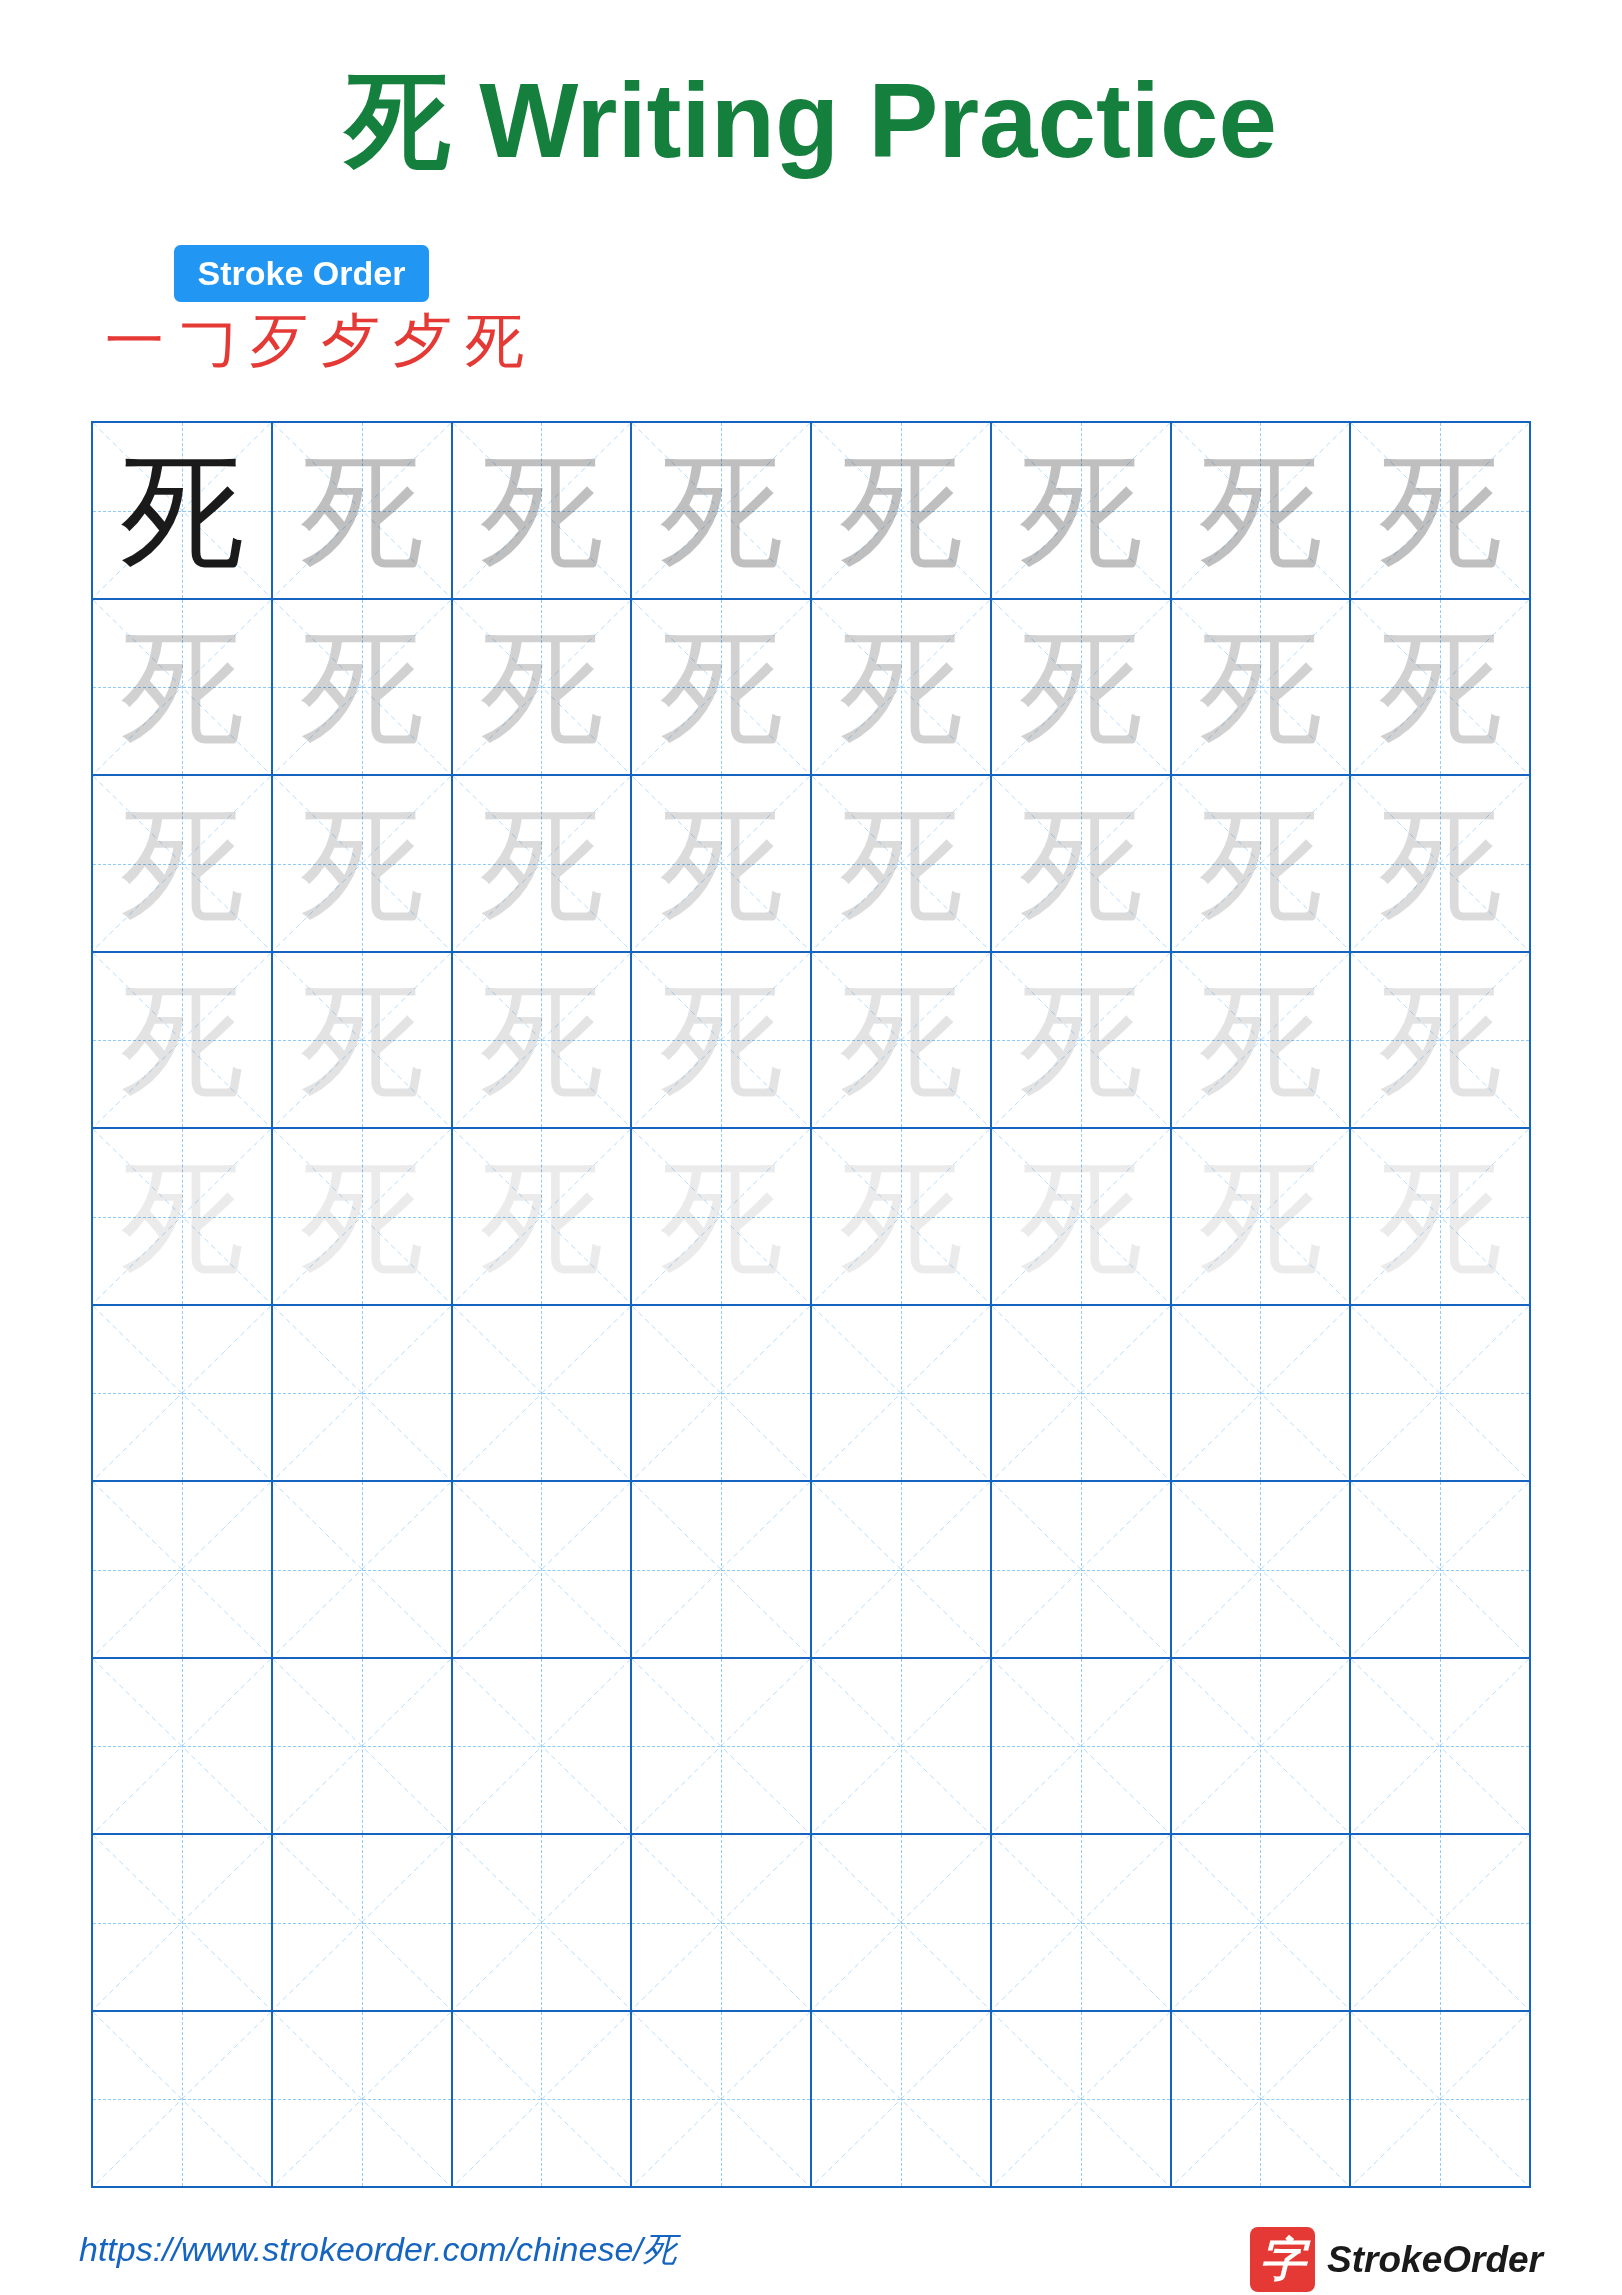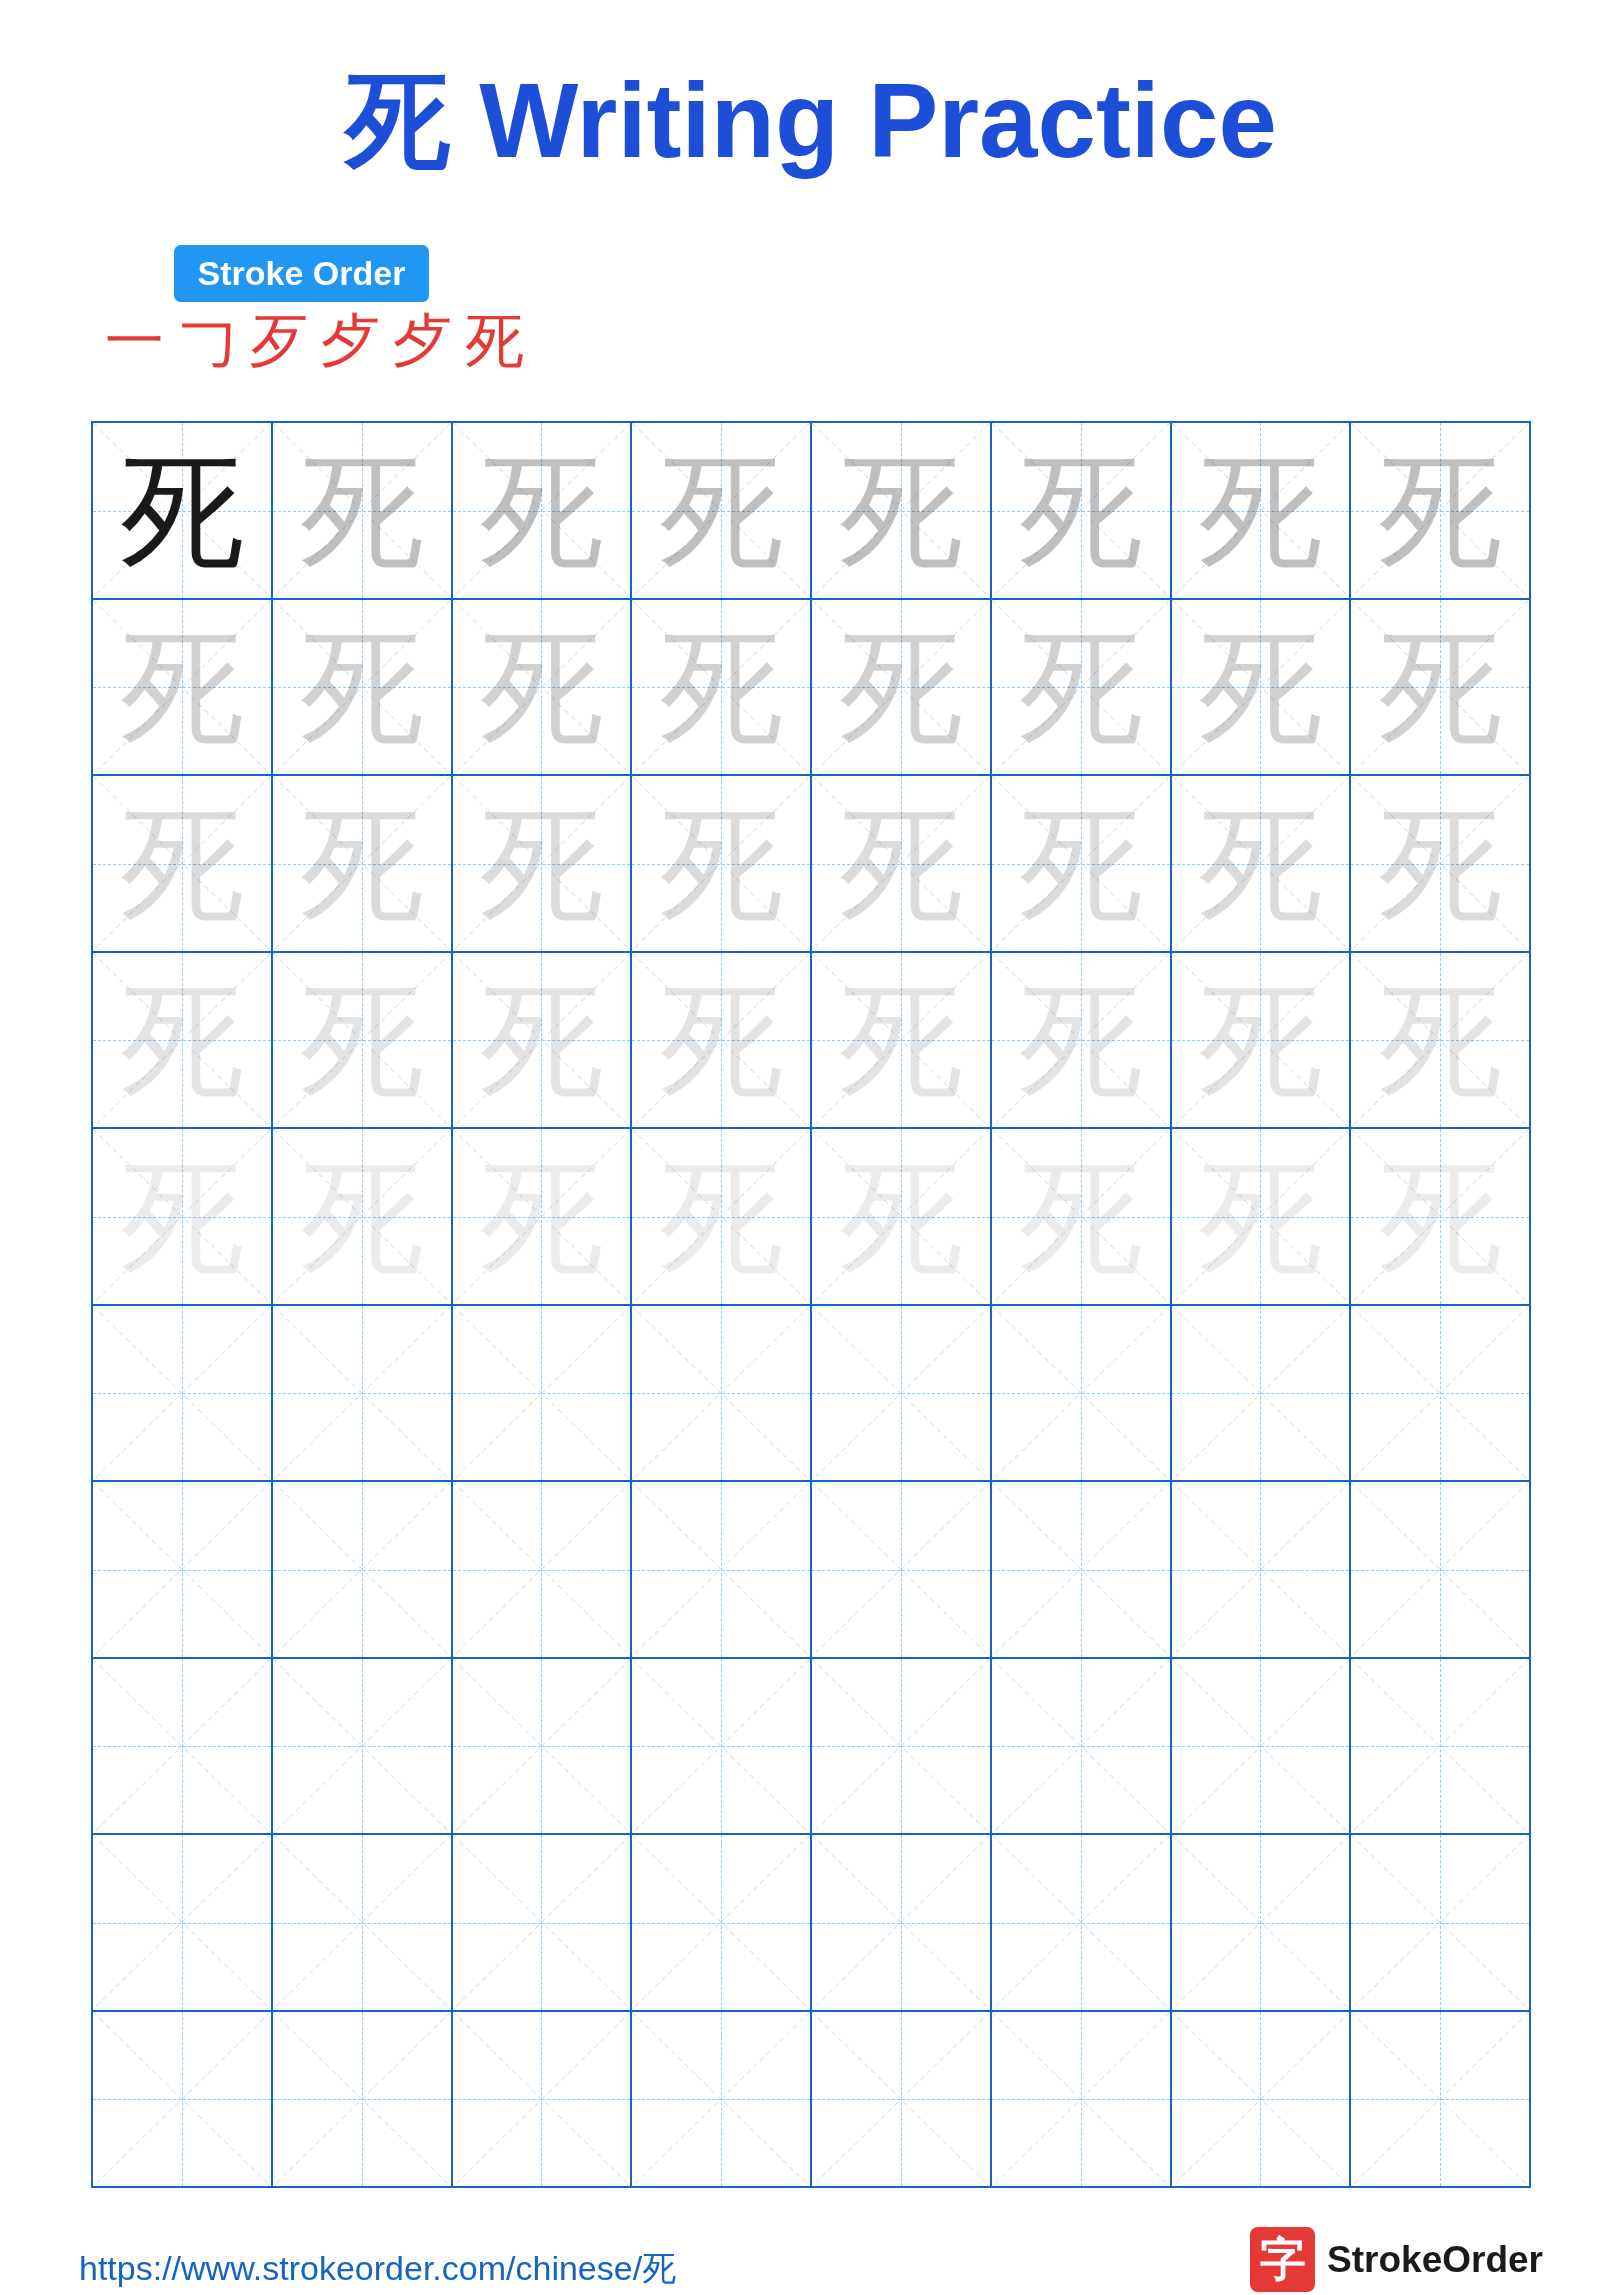--- a/index.html
+++ b/index.html
@@ -17,21 +17,21 @@
       background: #fff;
       padding: 52px 79px;
       display: flex;
       flex-direction: column;
       align-items: center;
     }
 
     .title {
       font-size: 105px;
       font-weight: bold;
-      color: #1d4ed8;
+      color: #15803d;
       margin-bottom: 52px;
       text-align: center;
     }
 
     .stroke-order-row {
       display: flex;
       align-items: center;
       margin-bottom: 39px;
       align-self: flex-start;
       margin-left: 26px;
@@ -136,25 +136,26 @@
       color: rgba(0,0,0,0.11);
     }
 
     
     .char-gray5 {
       color: rgba(0,0,0,0.08);
     }
 
     .footer {
       display: flex;
-      align-items: flex-end;
+      align-items: flex-start;
       justify-content: space-between;
       width: 100%;
       margin-top: auto;
       padding-top: 39px;
+      font-style: italic;
     }
 
     .footer-url {
       font-size: 34px;
       color: #1565C0;
       text-decoration: none;
     }
 
     .footer-brand {
       display: flex;

